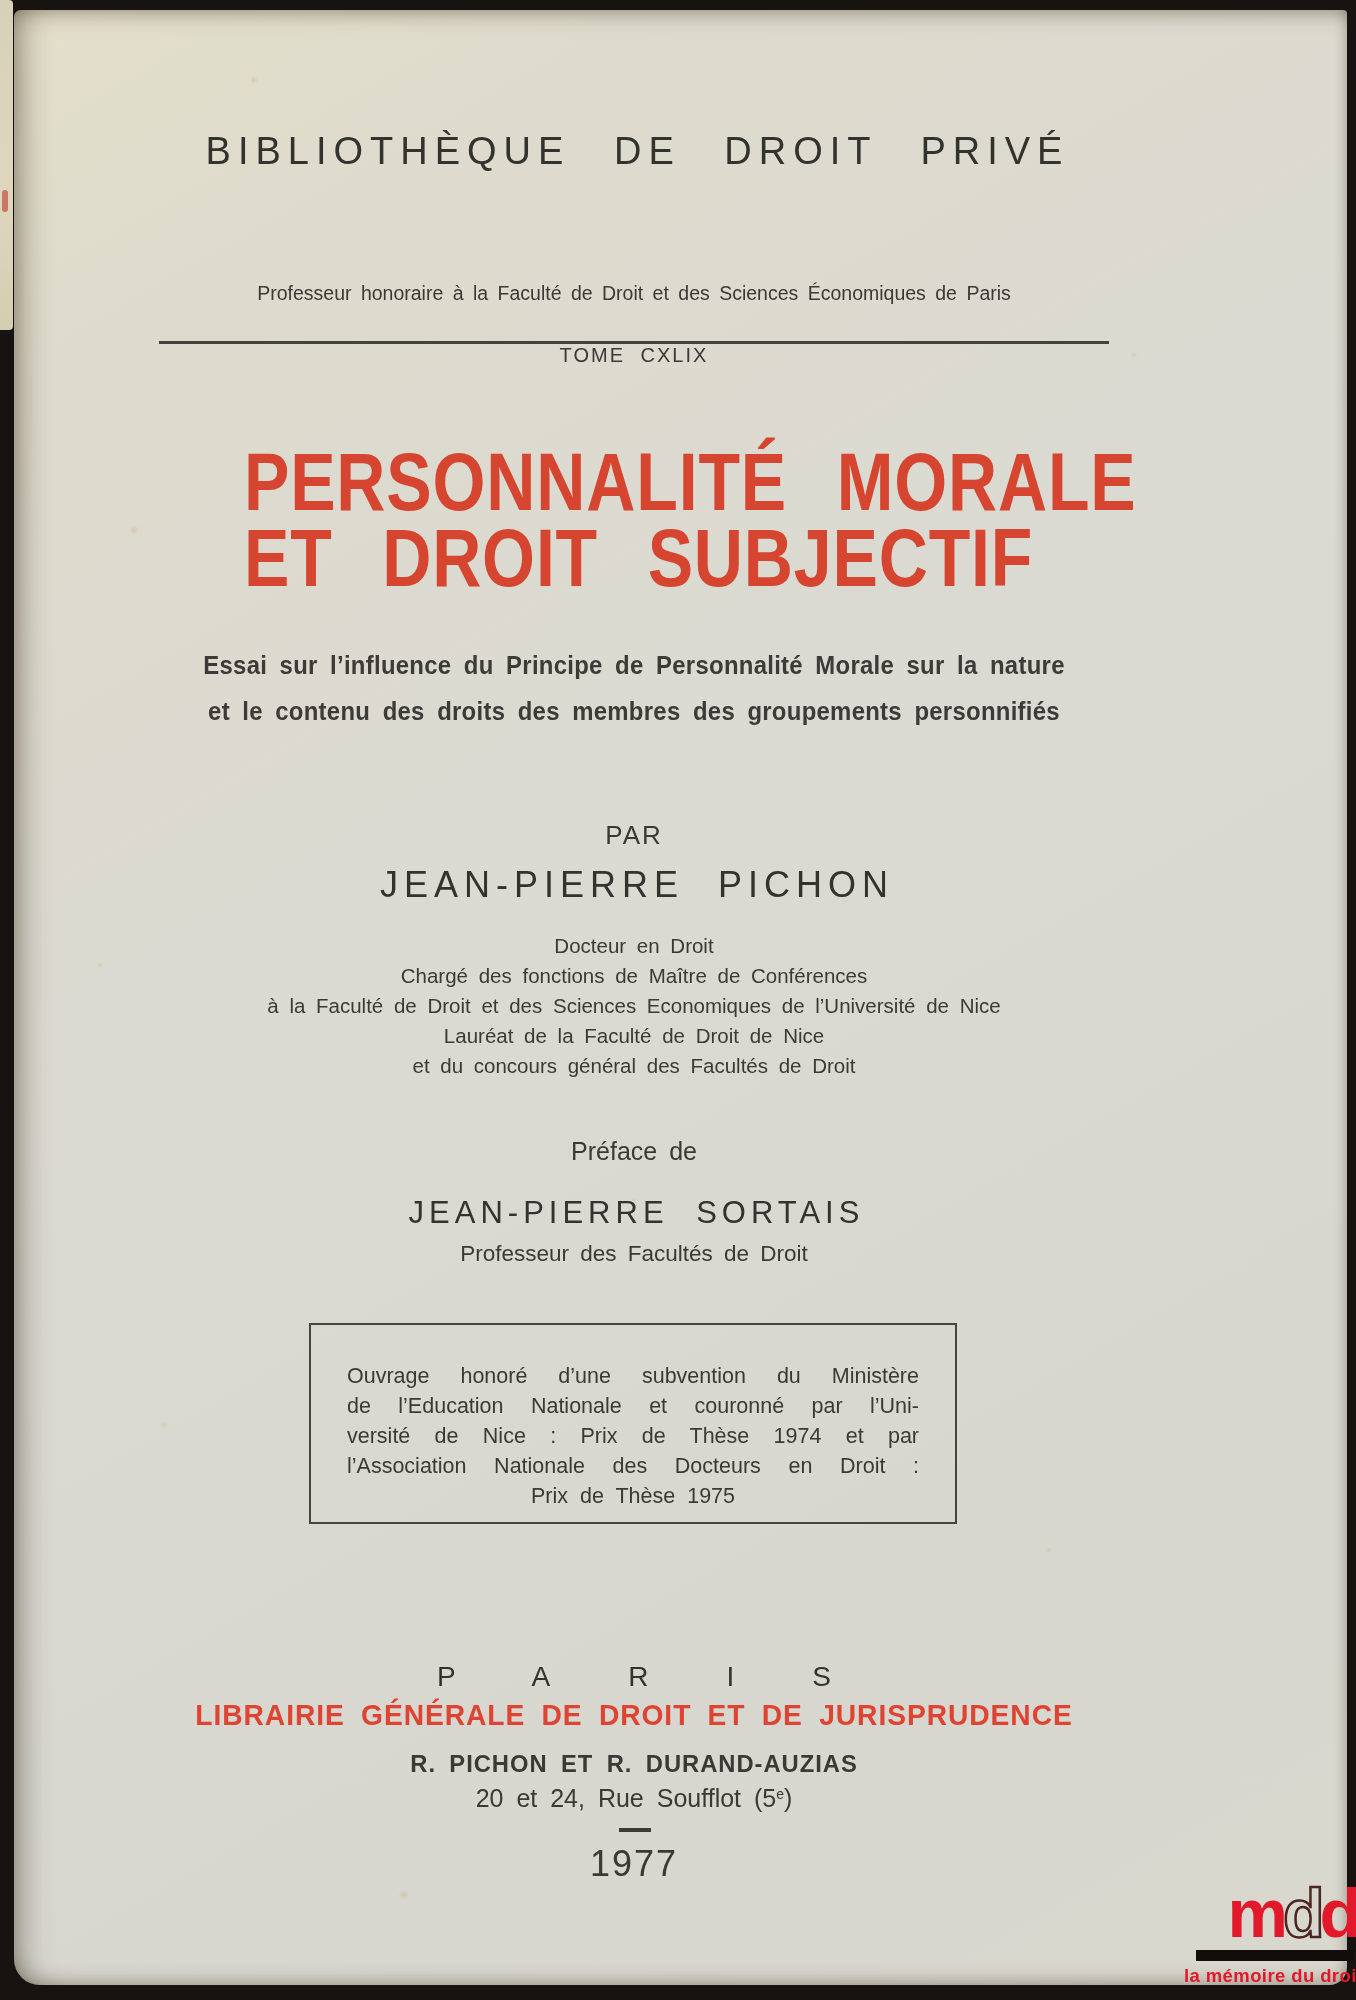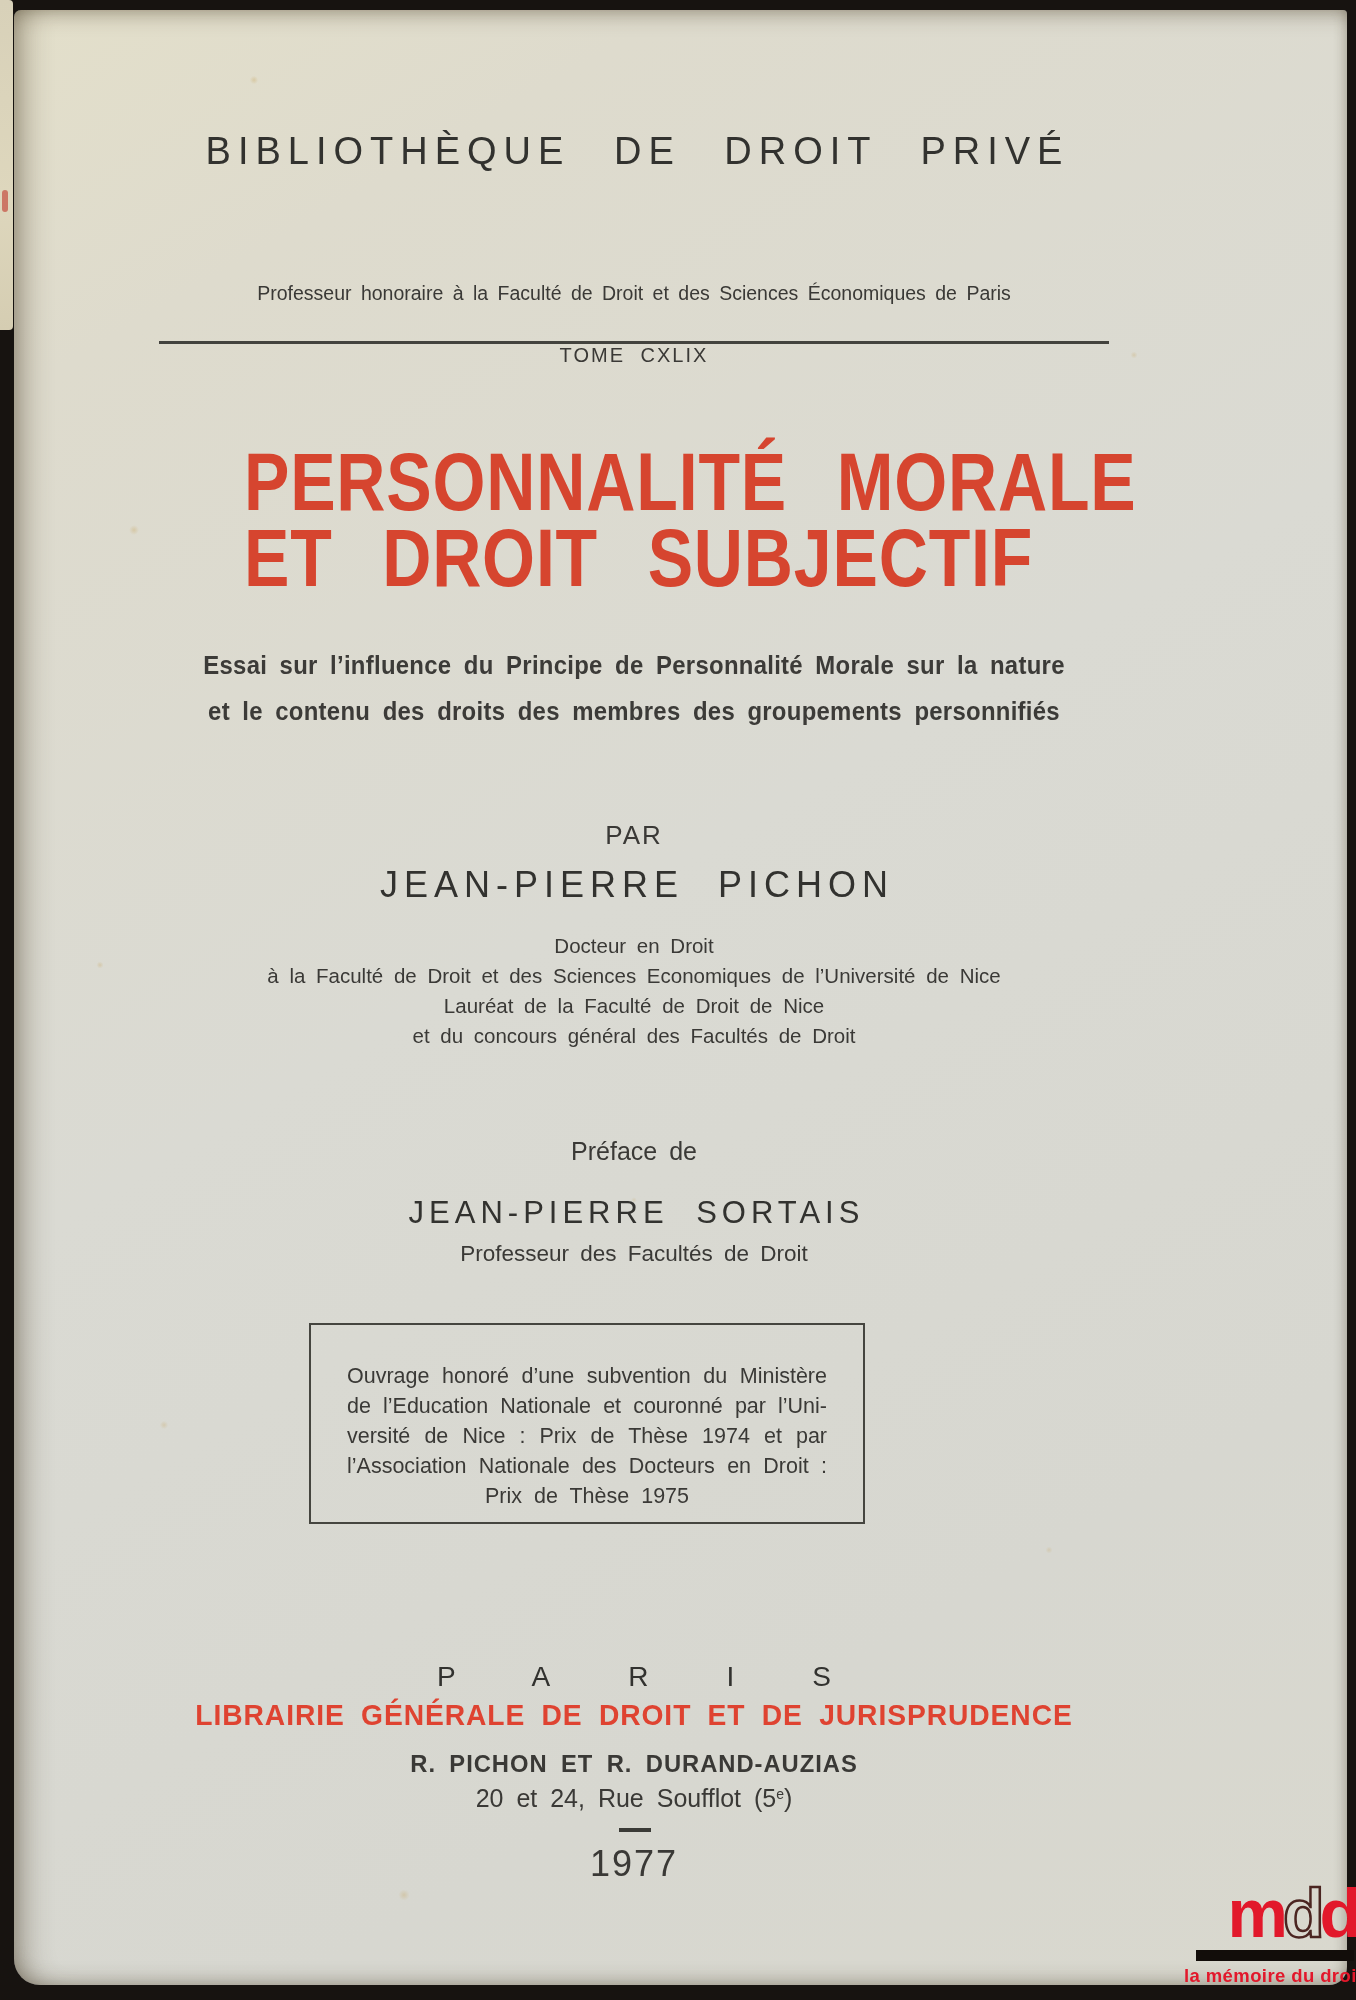--- a/index.html
+++ b/index.html
@@ -74,21 +74,21 @@
   .r-sub1{top:640px;}
   .r-sub2{top:686px;}
   .r-par{top:810px;font-size:26px;letter-spacing:2px;}
   .r-author{top:854px;font-size:36px;letter-spacing:6px;word-spacing:18px;text-indent:6px;color:var(--ink-dark);}
   .credentials{position:absolute;left:150px;top:921px;width:940px;text-align:center;}
   .cred-line{font-size:20.5px;line-height:30px;word-spacing:5px;white-space:nowrap;}
   .r-preflabel{top:1127px;font-size:25px;word-spacing:5px;}
   .r-prefname{top:1185px;font-size:31px;letter-spacing:5px;word-spacing:14px;text-indent:5px;color:var(--ink-dark);}
   .r-preftitle{top:1231px;font-size:22.5px;word-spacing:5px;}
   .award-box{
-    position:absolute;left:295px;top:1313px;width:556px;height:201px;
+    position:absolute;left:295px;top:1313px;width:648px;height:201px;
     border:2.5px solid #45453f;
     padding:36px 36px 0 36px;
   }
   .award-line{
     font-size:21.5px;line-height:30px;word-spacing:6px;
     text-align:justify;text-align-last:justify;
   }
   .award-line.last{text-align:center;text-align-last:center;}
   .r-city{top:1651px;font-size:28px;letter-spacing:78px;text-indent:78px;color:var(--ink-dark);}
   .r-publisher{
@@ -138,20 +138,21 @@
   <div class="row r-title r-title1">PERSONNALITÉ MORALE</div>
   <div class="row r-title r-title2">ET DROIT SUBJECTIF</div>
   <div class="row r-sub r-sub1">Essai sur l’influence du Principe de Personnalité Morale sur la nature</div>
   <div class="row r-sub r-sub2">et le contenu des droits des membres des groupements personnifiés</div>
 
   <div class="row r-par">PAR</div>
   <div class="row r-author">JEAN-PIERRE PICHON</div>
 
   <div class="credentials">
     <div class="cred-line">Docteur en Droit</div>
+    <div class="cred-line">Chargé des fonctions de Maître de Conférences</div>
     <div class="cred-line">à la Faculté de Droit et des Sciences Economiques de l’Université de Nice</div>
     <div class="cred-line">Lauréat de la Faculté de Droit de Nice</div>
     <div class="cred-line">et du concours général des Facultés de Droit</div>
   </div>
 
   <div class="row r-preflabel">Préface de</div>
   <div class="row r-prefname">JEAN-PIERRE SORTAIS</div>
   <div class="row r-preftitle">Professeur des Facultés de Droit</div>
 
   <div class="award-box">

